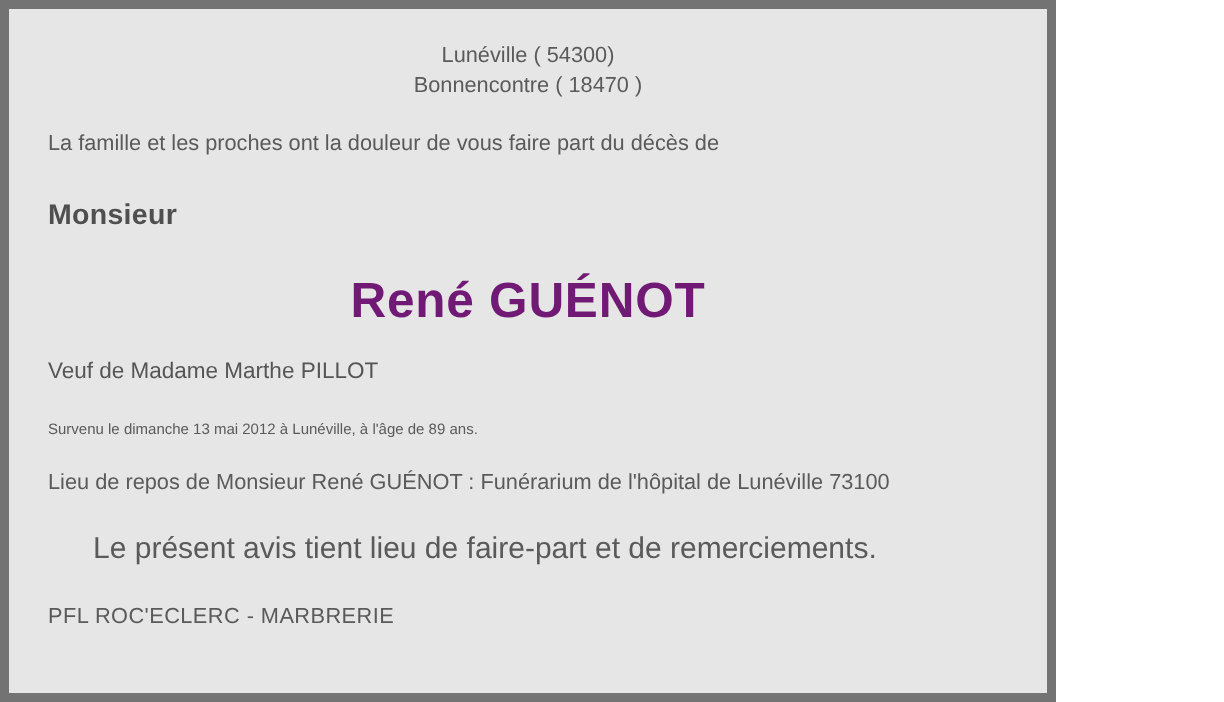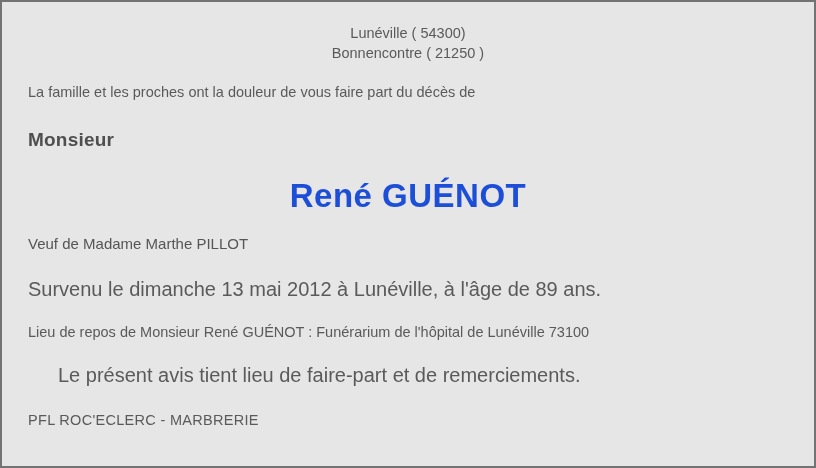--- a/index.html
+++ b/index.html
@@ -7,24 +7,24 @@
     padding: 0;
     background: #ffffff;
   }
   body {
     width: 816px;
     height: 468px;
     font-family: "Liberation Sans", sans-serif;
   }
   .notice-card {
     box-sizing: border-box;
-    width: 816px;
+    width: 704px;
     height: 468px;
     background: #e6e6e6;
-    border: 2px solid #737373;
+    border: 6px solid #737373;
     padding: 18px 26px 10px 26px;
     color: #555555;
     position: relative;
   }
   .line {
     color: #5a5a5a;
     font-size: 14.5px;
     line-height: 1.35;
   }
   .center { text-align: center; }
@@ -45,31 +45,31 @@
     font-size: 19px;
     font-weight: bold;
     color: #4f4f4f;
     letter-spacing: 0.2px;
   }
   .deceased-name {
     text-align: center;
     margin-top: 26px;
     font-size: 33px;
     font-weight: bold;
-    color: #1d4ed8;
+    color: #701a75;
     letter-spacing: 0.5px;
   }
   .spouse {
     margin-top: 20px;
     font-size: 15px;
     color: #555555;
   }
   .death-info {
     margin-top: 24px;
-    font-size: 20px;
+    font-size: 10px;
   }
   .ceremony {
     margin-top: 20px;
     font-size: 14.5px;
     line-height: 1.45;
   }
   .resting {
     margin-top: 20px;
     font-size: 14.5px;
   }
@@ -85,21 +85,21 @@
     letter-spacing: 0.3px;
   }
 </style>
 </head>
 <body>
 
 <div class="notice-card">
 
   <div class="place-block">
     <div class="line center">Lunéville ( 54300)</div>
-    <div class="line center">Bonnencontre ( 21250 )</div>
+    <div class="line center">Bonnencontre ( 18470 )</div>
   </div>
 
   <div class="line left intro">La famille et les proches ont la douleur de vous faire part du décès de</div>
 
   <div class="title-monsieur">Monsieur</div>
 
   <div class="deceased-name">René GUÉNOT</div>
 
   <div class="spouse">Veuf de Madame Marthe PILLOT</div>
 

